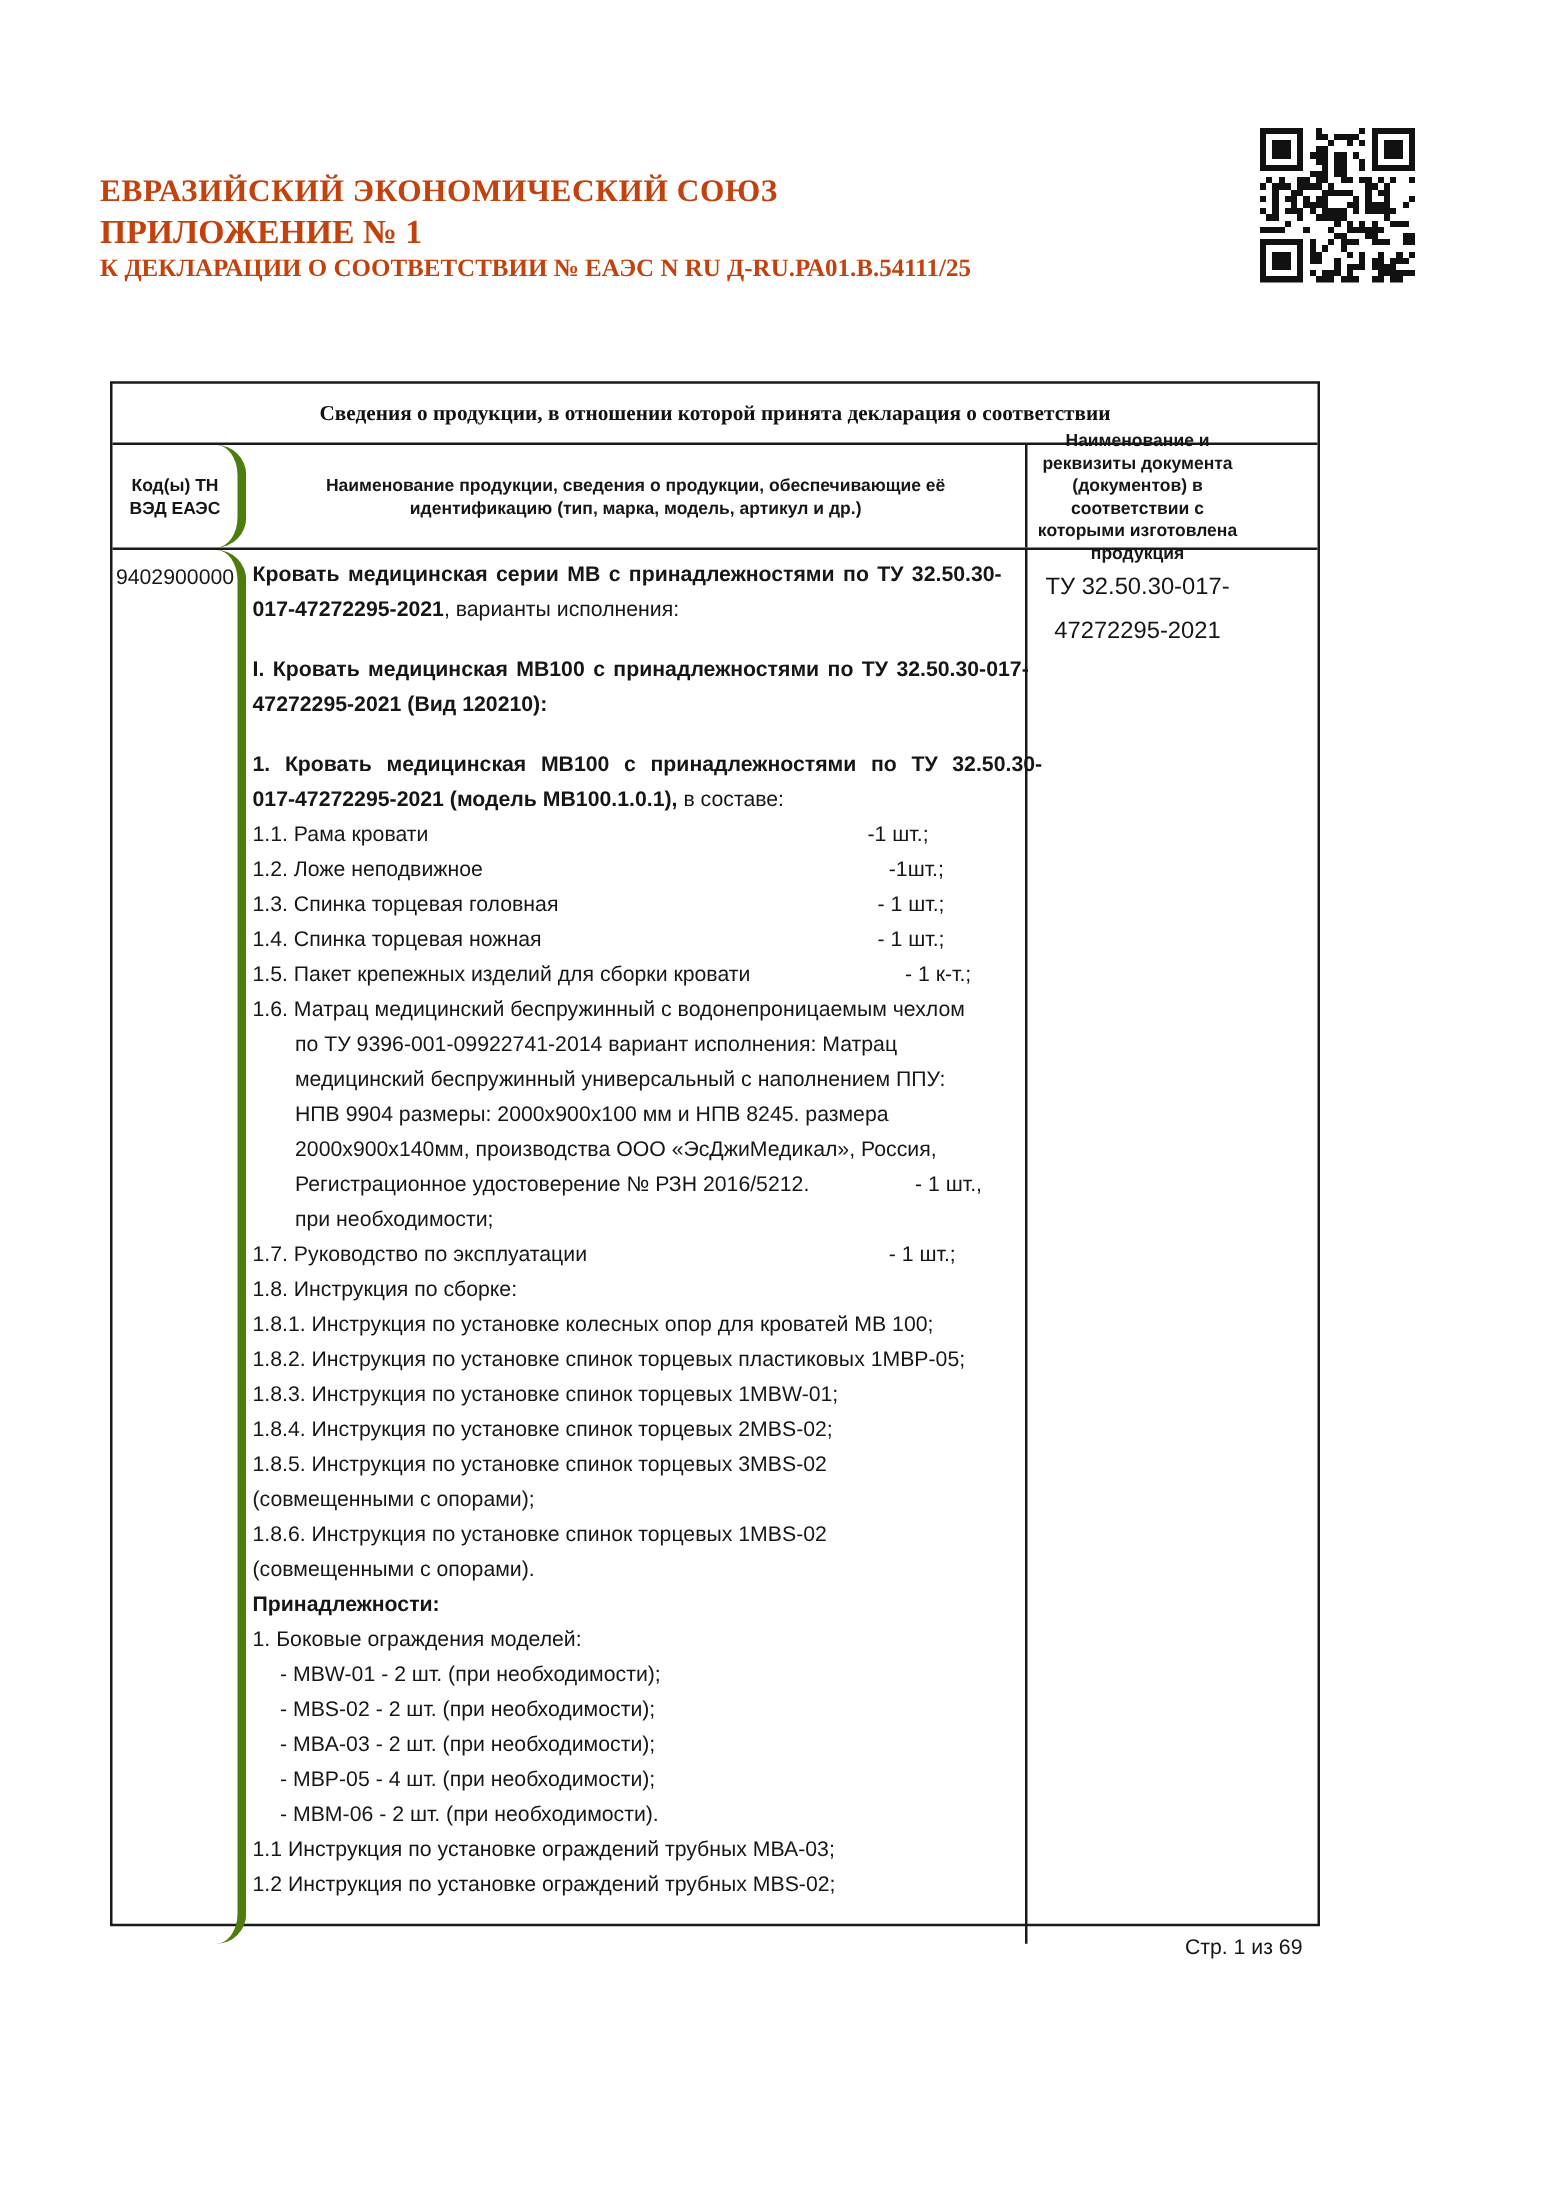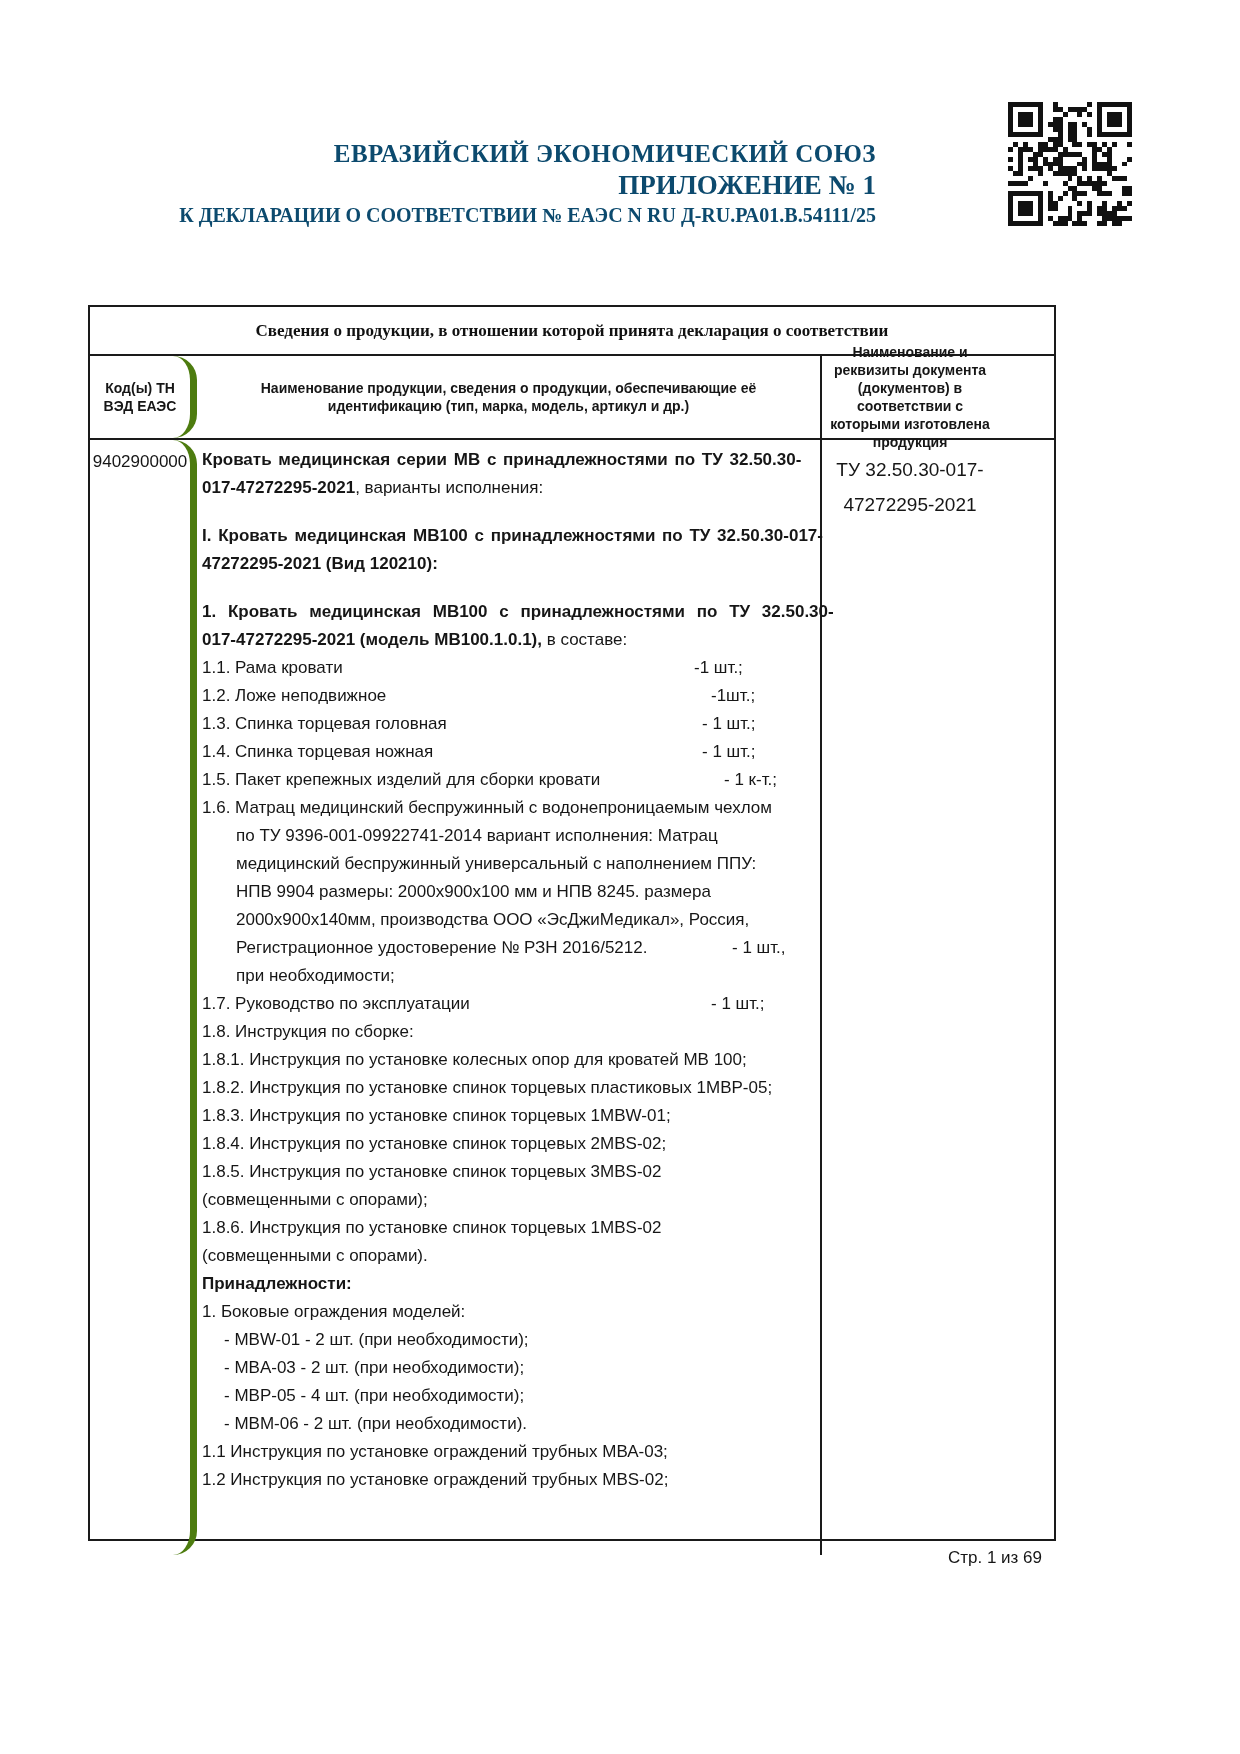--- a/index.html
+++ b/index.html
@@ -1,21 +1,21 @@
 <!DOCTYPE html>
 <html><head>
 <meta charset="utf-8">
 <style>
   * { margin:0; padding:0; box-sizing:border-box; }
   html,body { width:1240px; height:1754px; background:#ffffff; position:relative;
               font-family:"Liberation Sans", sans-serif; color:#161616; }
 
   
-  .doc-header { position:absolute; left:96px; top:138px; width:780px; text-align:right;
-                font-family:"Liberation Serif", serif; font-weight:bold; color:#0c4a6e; }
+  .doc-header { position:absolute; left:80px; top:138px; width:780px; text-align:left;
+                font-family:"Liberation Serif", serif; font-weight:bold; color:#c2410c; }
   .doc-header .t1 { font-size:25px; letter-spacing:0.5px; line-height:32px; }
   .doc-header .t2 { font-size:27px; line-height:30px; }
   .doc-header .t3 { font-size:20px; line-height:30px; white-space:nowrap; }
 
   .qr { position:absolute; left:1008px; top:102px; width:124px; height:124px; }
   .qr svg { width:100%; height:100%; }
 
   
   .decl-table { position:absolute; left:88px; top:305px; width:968px; height:1236px;
                 border:2px solid #1a1a1a; }
@@ -314,20 +314,21 @@
       <div class="ln"><span>1.8.2. Инструкция по установке спинок торцевых пластиковых 1МВР-05;</span></div>
       <div class="ln"><span>1.8.3. Инструкция по установке спинок торцевых 1MBW-01;</span></div>
       <div class="ln"><span>1.8.4. Инструкция по установке спинок торцевых 2MBS-02;</span></div>
       <div class="ln"><span>1.8.5. Инструкция по установке спинок торцевых 3MBS-02</span></div>
       <div class="ln"><span>(совмещенными с опорами);</span></div>
       <div class="ln"><span>1.8.6. Инструкция по установке спинок торцевых 1MBS-02</span></div>
       <div class="ln"><span>(совмещенными с опорами).</span></div>
       <div class="ln"><span class="b">Принадлежности:</span></div>
       <div class="ln"><span>1. Боковые ограждения моделей:</span></div>
       <div class="ln ind2"><span>- MBW-01 - 2 шт. (при необходимости);</span></div>
+      <div class="ln ind2"><span>- MBS-02 - 2 шт. (при необходимости);</span></div>
       <div class="ln ind2"><span>- MBA-03 - 2 шт. (при необходимости);</span></div>
       <div class="ln ind2"><span>- МВР-05 - 4 шт. (при необходимости);</span></div>
       <div class="ln ind2"><span>- МВМ-06 - 2 шт. (при необходимости).</span></div>
       <div class="ln"><span>1.1 Инструкция по установке ограждений трубных МВА-03;</span></div>
       <div class="ln"><span>1.2 Инструкция по установке ограждений трубных MBS-02;</span></div>
     </div>
 
     <div class="c3">
       <div>ТУ 32.50.30-017-</div>
       <div>47272295-2021</div>

